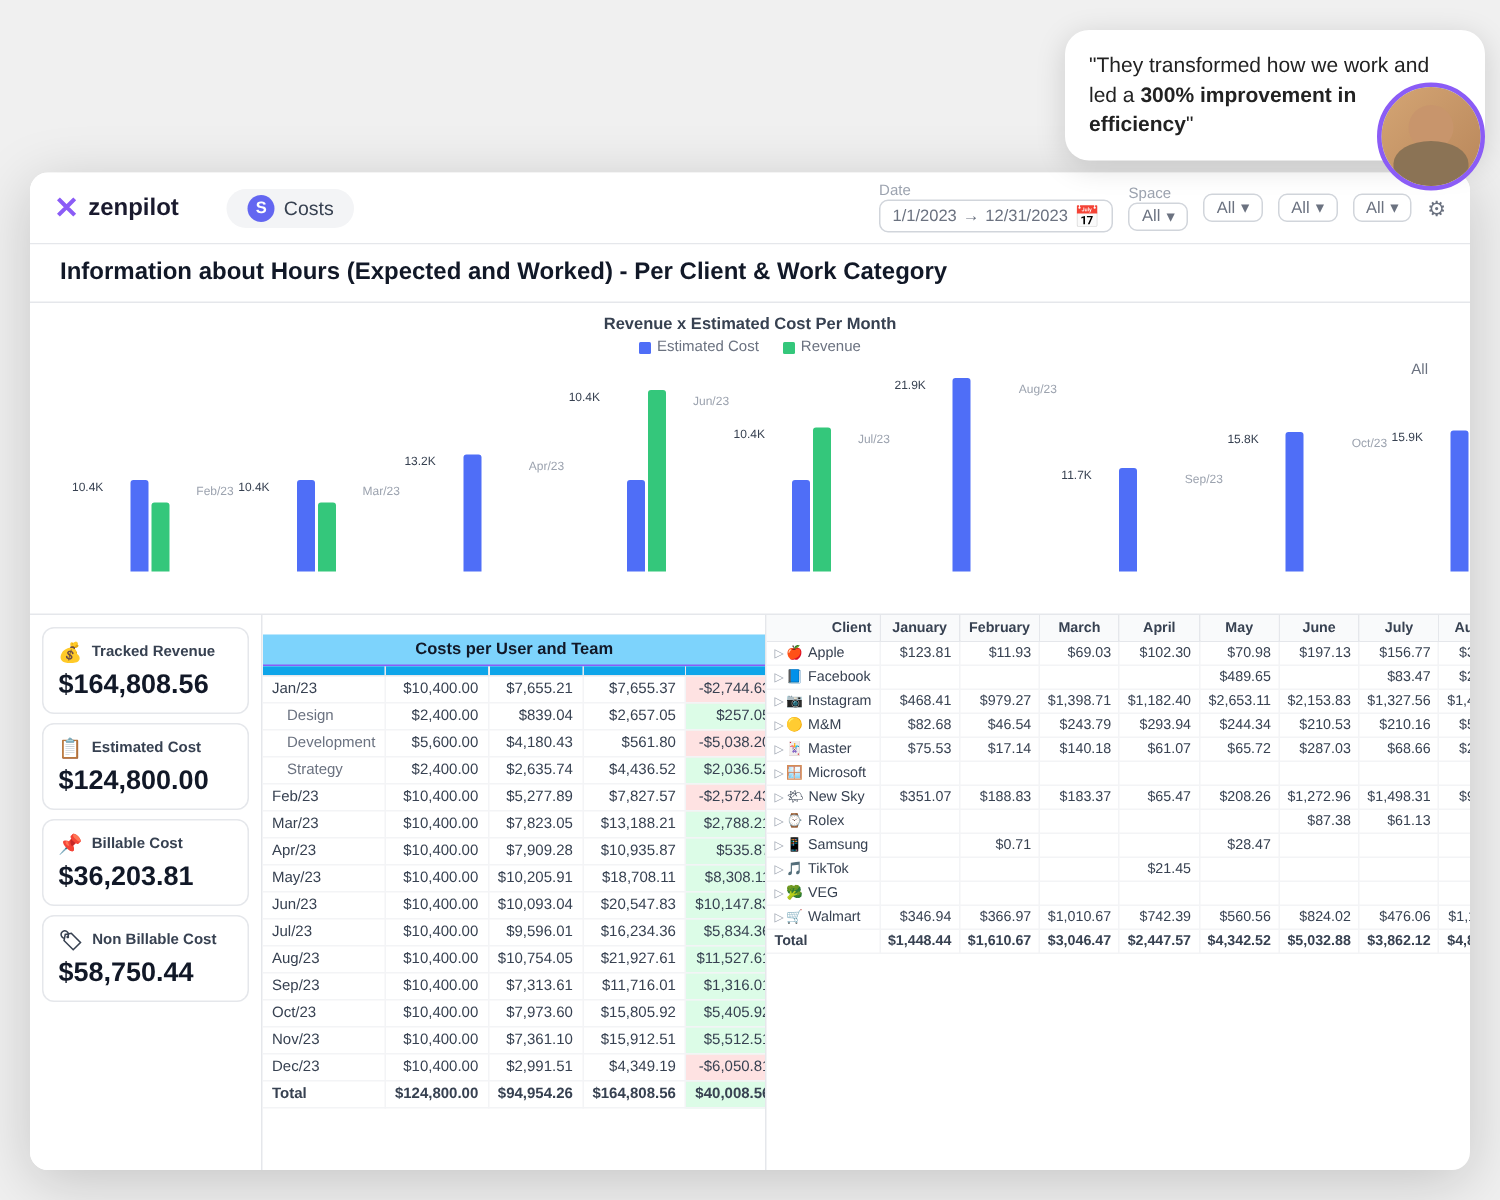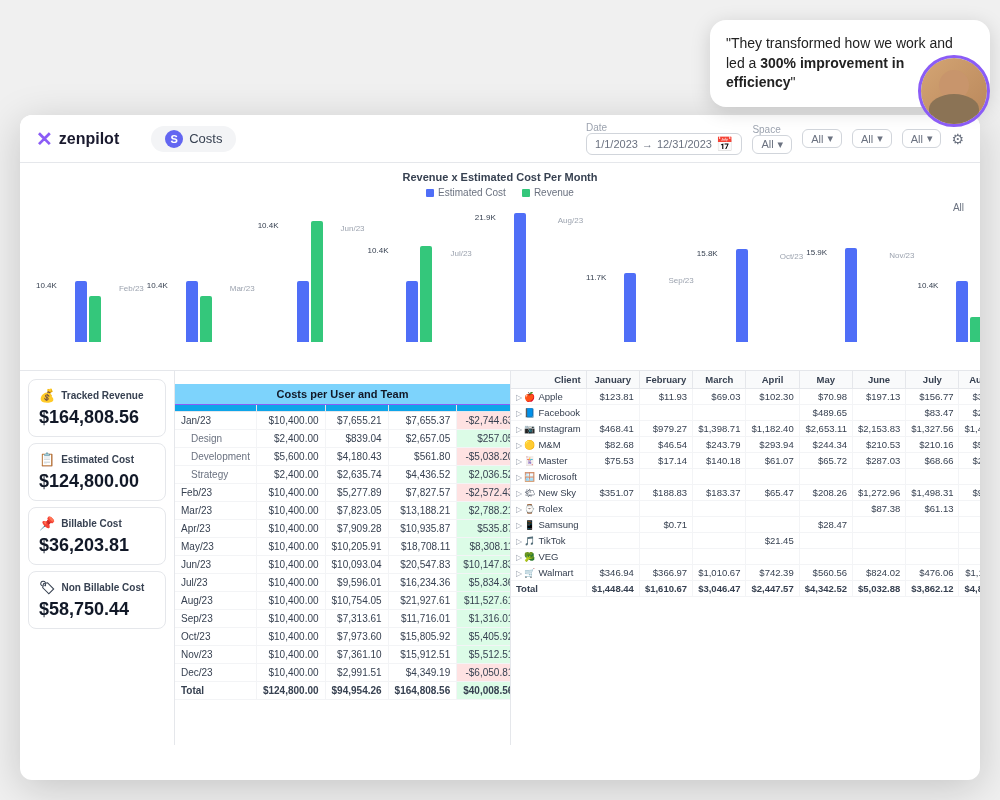--- a/index.html
+++ b/index.html
@@ -170,21 +170,21 @@
       padding: 10px 20px;
       font-size: 16px;
       font-weight: 700;
       color: #111827;
       border-bottom: 1px solid #e5e7eb;
     }
 
     
     .chart-section {
       background: white;
-      padding: 8px 16px;
+      padding: 8px 28px;
       border-bottom: 1px solid #e5e7eb;
     }
     .chart-title {
       font-size: 11px;
       font-weight: 600;
       text-align: center;
       color: #374151;
       margin-bottom: 4px;
     }
     .chart-legend {
@@ -423,20 +423,21 @@
         <span>▾</span>
       </div>
       <div class="filter-select">
         <span>All</span>
         <span>▾</span>
       </div>
       <span class="filter-icon">⚙</span>
     </div>
   </div>
 
+  <div class="page-heading">Information about Hours (Expected and Worked) - Per Client &amp; Work Category</div>
 
   <div class="chart-section">
     <div class="chart-title">Revenue x Estimated Cost Per Month</div>
     <div class="chart-legend">
       <div class="legend-item">
         <div class="legend-dot" style="background:#4f6ef7"></div>
         <span>Estimated Cost</span>
       </div>
       <div class="legend-item">
         <div class="legend-dot" style="background:#34c77b"></div>
@@ -455,20 +456,28 @@
         </div>
         <div class="bar-group">
           <div class="bar-label-top">10.4K</div>
           <div class="bars">
             <div class="bar-blue" style="height: 61px;"></div>
             <div class="bar-green" style="height: 46px;"></div>
           </div>
           <div class="bar-month">Mar/23</div>
         </div>
         <div class="bar-group">
+          <div class="bar-label-top">13.2K</div>
+          <div class="bars">
+            <div class="bar-blue" style="height: 78px;"></div>
+            <div class="bar-green" style="height: 0px;"></div>
+          </div>
+          <div class="bar-month">Apr/23</div>
+        </div>
+        <div class="bar-group">
           <div class="bar-label-top">10.4K</div>
           <div class="bars">
             <div class="bar-blue" style="height: 61px;"></div>
             <div class="bar-green" style="height: 121px;"></div>
           </div>
           <div class="bar-month">Jun/23</div>
         </div>
         <div class="bar-group">
           <div class="bar-label-top">10.4K</div>
           <div class="bars">

